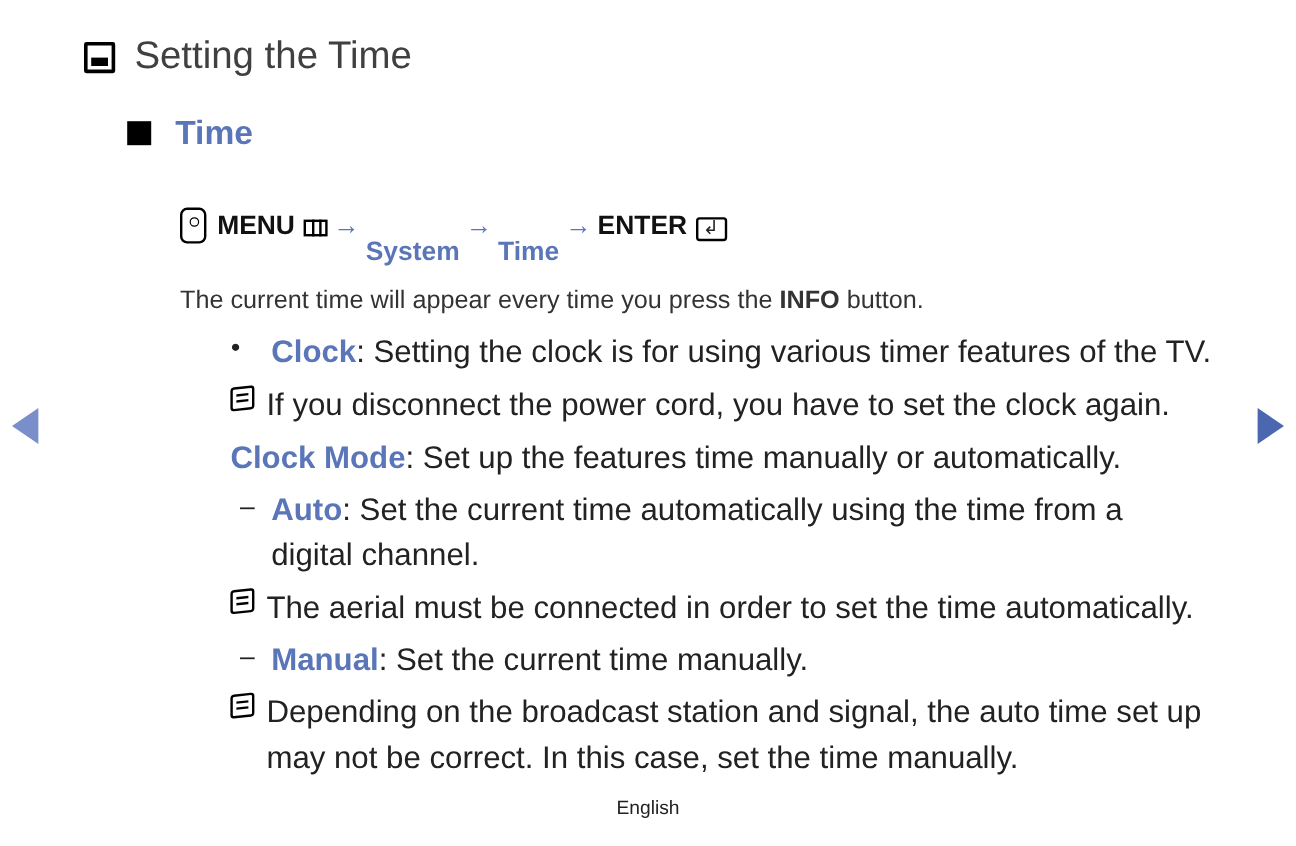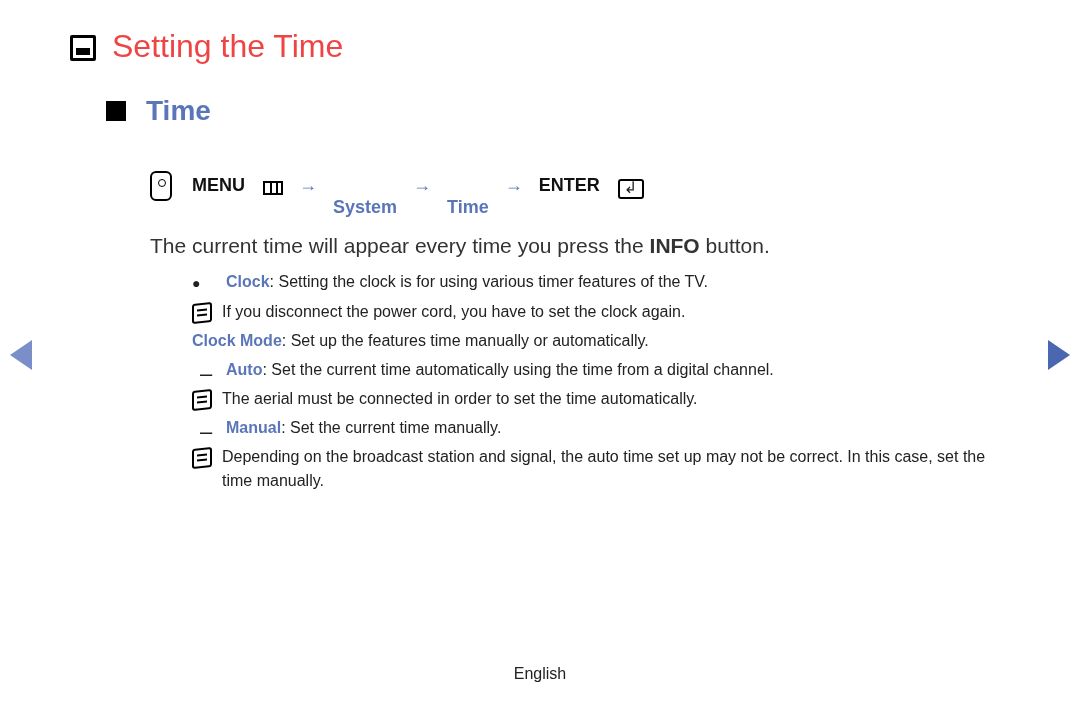--- a/index.html
+++ b/index.html
@@ -31,44 +31,44 @@
   .book-icon::after{
     content:"";
     position:absolute;
     left:3px; right:3px; bottom:3px;
     height:7px;
     background:#000;
   }
   .h1 {
     font-size: 32px;
     font-weight: 500;
-    color: #ef4444;
+    color: #404040;
   }
   .h2-row {
     display: flex;
     align-items: center;
     gap: 20px;
     margin-left: 36px;
     margin-bottom: 26px;
   }
   .sq {
     width: 20px; height: 20px; background: #000;
   }
   .h2 {
     font-size: 28px;
     font-weight: bold;
     color: #5a76b8;
   }
   .path-row {
     display: flex;
     align-items: center;
-    gap: 16px;
+    gap: 5px;
     margin-left: 80px;
     margin-bottom: 14px;
-    font-size: 18px;
+    font-size: 22px;
     flex-wrap: wrap;
   }
   .path-row .remote-icon{
     display:inline-block;
     width:22px; height:30px;
     border:2px solid #000;
     border-radius:6px;
     position:relative;
     margin-right:4px;
   }
@@ -122,21 +122,21 @@
   .para {
     margin-left: 80px;
     font-size: 21px;
     color:#333;
     margin-bottom: 10px;
     line-height:1.35;
   }
   .bold { font-weight: bold; }
   .list1 {
     margin-left: 122px;
-    font-size: 16px;
+    font-size: 26px;
     line-height:1.45;
   }
   .li {
     position: relative;
     padding-left: 34px;
     margin-bottom: 6px;
   }
   .li::before{
     content:"●";
     position:absolute;

